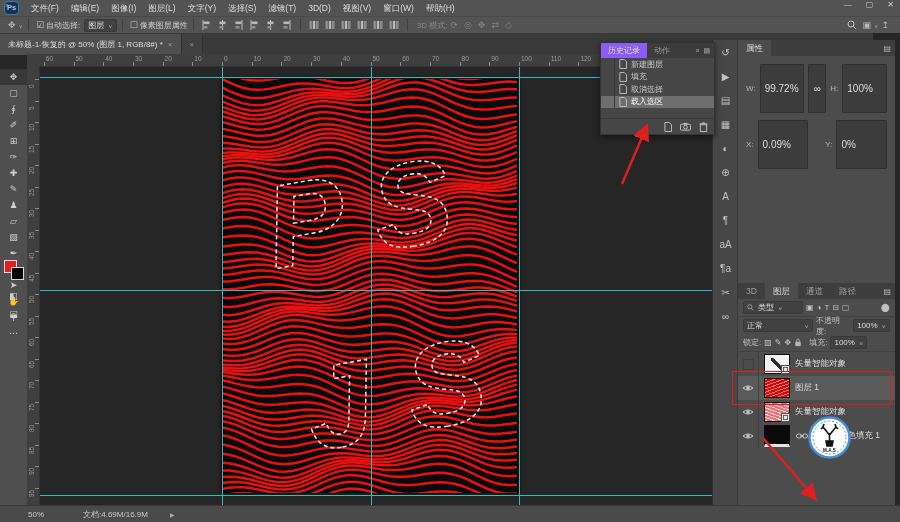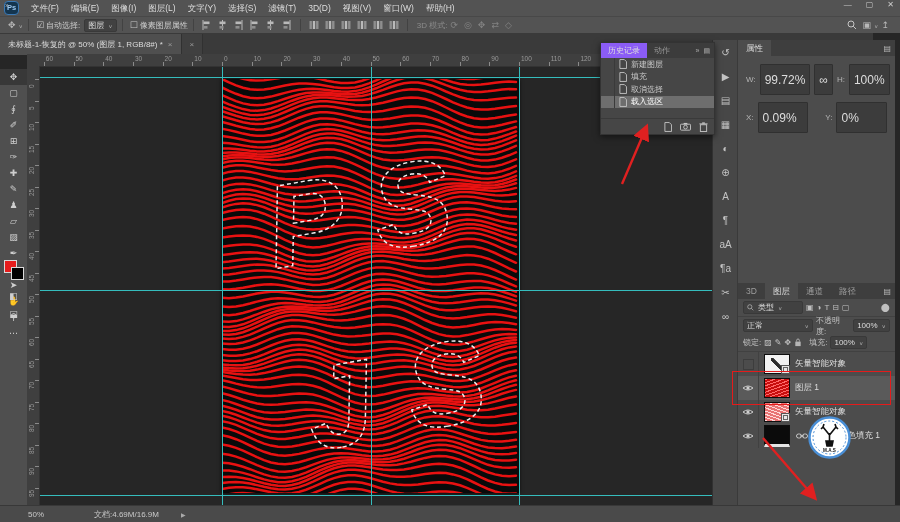--- a/index.html
+++ b/index.html
@@ -66,21 +66,21 @@
   .dockicon{width:25px;height:24px;display:flex;align-items:center;justify-content:center;font-size:10px;color:#c3c3c3;}
   
   .panel{background:#4c4c4c;z-index:6;border-left:1px solid #3a3a3a;}
   #props{left:737px;top:40px;width:157px;height:243px;}
   #layersp{left:737px;top:283px;width:157px;height:222px;}
   .ptabs{height:16px;background:#3e3e3e;display:flex;align-items:center;}
   .ptab{padding:0 8px;line-height:16px;font-size:8.5px;color:#9e9e9e;}
   .ptab.active{background:#4c4c4c;color:#ddd;}
   .pmenu{margin-left:auto;margin-right:4px;color:#bbb;font-size:8px;}
   .fieldbox{background:#3c3c3c;border:1px solid #303030;border-radius:1px;height:13px;display:flex;
-            align-items:center;padding:8px 4px;font-size:12px;color:#ddd;}
+            align-items:center;padding:17px 4px;font-size:10px;color:#ddd;}
   .flabel{font-size:8px;color:#b5b5b5;}
   
   .lrow-head{display:flex;align-items:center;padding:0 5px;height:17px;font-size:8px;color:#c0c0c0;gap:3px;}
   .layerrow{display:flex;align-items:center;height:24px;font-size:8.5px;color:#ddd;position:relative;}
   .layerrow.sel{background:#5a5a5a;}
   .eyecol{width:20px;align-self:stretch;border-right:1px solid #414141;display:flex;align-items:center;justify-content:center;}
   .thumb{width:24px;height:18px;border:1px solid #0e0e0e;margin:0 5px;position:relative;flex:none;}
   .badge{position:absolute;right:-1px;bottom:-1px;width:7px;height:7px;background:#e8e8e8;border:1px solid #555;}
   .badge:after{content:"";position:absolute;left:1px;top:1px;right:1px;bottom:1px;border:1px solid #666;}
   #redrect{left:732px;top:371px;width:157px;height:32px;border:1.5px solid #e41b1b;z-index:25;}
@@ -688,21 +688,21 @@
     <svg class="mini" width="43" height="43" viewBox="0 0 43 43">
       <circle cx="21.5" cy="21.5" r="20" fill="#fff" stroke="#4a8fd6" stroke-width="2.5"></circle>
       <circle cx="21.5" cy="21.5" r="16.5" fill="none" stroke="#4a8fd6" stroke-width="1" stroke-dasharray="2 2"></circle>
       <path d="M21.5 25 L21.5 17 M21.5 19 L15 11 M15 11 L13 13 M15 11 L16 8 M21.5 19 L28 11 M28 11 L30 13 M28 11 L27 8 M18 25 h7 l-1 5 h-5 Z" fill="#111" stroke="#111" stroke-width="1.6"></path>
       <text x="21.5" y="35.5" font-size="4.6" font-weight="bold" text-anchor="middle" fill="#111">M.A.S</text>
     </svg>
   </div>
 
   <div class="abs" id="statusbar">
     <span style="margin-left:28px">50%</span>
-    <span style="margin-left:50px">文档:4.69M/16.9M</span>
+    <span style="margin-left:39px">文档:4.69M/16.9M</span>
     <span style="margin-left:22px;font-size:6px;color:#aaa">▶</span>
     <span id="layer-foot">
         <span>
           <svg class="mini" width="12" height="6" viewBox="0 0 12 6">
             <rect x="0.5" y="1" width="5" height="4" rx="2" fill="none" stroke="#c8c8c8"></rect>
             <rect x="6.5" y="1" width="5" height="4" rx="2" fill="none" stroke="#c8c8c8"></rect>
             <line x1="4" y1="3" x2="8" y2="3" stroke="#c8c8c8"></line>
           </svg>
         </span>
         <span><span class="fx">fx</span></span>

